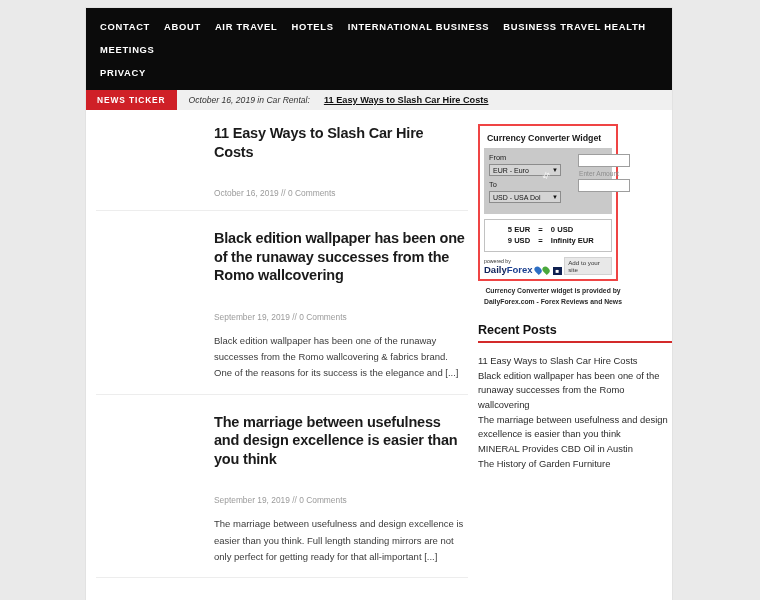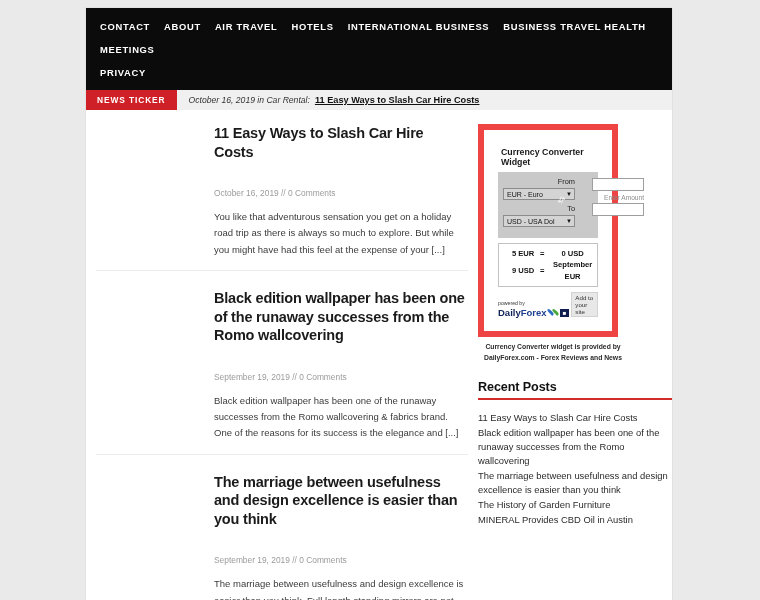--- a/index.html
+++ b/index.html
@@ -98,21 +98,21 @@
   .ticker-badge {
     background: #cf2027;
     color: #ffffff;
     font-size: 8.4px; font-weight: bold;
     letter-spacing: 0.9px;
     display: flex; align-items: center;
     padding: 0 11px;
   }
   .ticker-body {
     display: flex; align-items: center;
-    gap: 5px;
+    gap: 14px;
     padding-left: 12px;
     background: #f0f0f0;
     flex: 1;
   }
   .ticker-meta {
     font-size: 8.6px; font-style: italic; color: #333;
   }
   .ticker-title {
     font-size: 9.2px; font-weight: bold; color: #111;
   }
@@ -161,34 +161,33 @@
     border: 1px solid #cfcfcf;
     background: #fff;
     font-size: 8px; color: #777;
     padding: 0 4px;
     font-family: "Liberation Sans", sans-serif;
   }
 
   
   .cc {
     width: 140px;
-    border: 6px solid #ef4444;
+    border: 2px solid #ef4444;
     background: #ffffff;
-    padding: 14px;
+    padding: 4px;
   }
   .cc-title {
     font-size: 8.8px; font-weight: bold; color: #1a1a1a;
     padding: 3px 2px 5px 3px;
   }
   .cc-form {
     background: #c9c9c9;
     padding: 5px 5px 7px 5px;
     display: flex; gap: 17px;
     position: relative;
-    text-align: right;
   }
   .cc-left { width: 74px; }
   .cc-label { font-size: 7.4px; color: #1c1c1c; margin-bottom: 2px; }
   .cc-select {
     width: 72px; height: 12px;
     border: 1px solid #8c8c8c;
     background: #d4d4d4;
     font-size: 7px; color: #111;
     display: flex; align-items: center; justify-content: space-between;
     padding: 0 2px 0 3px;
@@ -218,21 +217,21 @@
     margin-top: 5px;
     padding: 4px 2px;
   }
   .cc-rate-row {
     display: flex; align-items: center;
     font-size: 7.6px; font-weight: bold; color: #111;
     line-height: 1.5;
   }
   .cc-rate-a { width: 46px; text-align: right; }
   .cc-rate-eq { width: 22px; text-align: center; }
-  .cc-rate-b { width: 62px; text-align: center; }
+  .cc-rate-b { width: 62px; text-align: left; }
   .cc-footer {
     display: flex; align-items: flex-end;
     margin-top: 5px; gap: 2px;
   }
   .cc-powered { font-size: 5.2px; color: #333; line-height: 1; margin-bottom: 1px; }
   .cc-dfx { font-size: 9.5px; font-weight: bold; line-height: 1; }
   .cc-dfx .d1 { color: #10245c; }
   .cc-dfx .d2 { color: #1b3f8f; }
   .cc-leaf-b, .cc-leaf-g {
     display: inline-block; width: 7px; height: 8px;
@@ -303,21 +302,20 @@
   <div class="content">
 
     <main class="col-main">
 
       <article class="post">
         <div class="post-inner">
           <h2>
             <a href="#" style="color:inherit;text-decoration:none">11 Easy Ways to Slash Car Hire Costs</a>
           </h2>
           <div class="post-meta">October 16, 2019 // 0 Comments</div>
-          <p class="post-excerpt">You like that adventurous sensation you get on a holiday road trip as there is always so much to explore. But while you might have had this feel at the expense of your [...]</p>
         </div>
       </article>
 
       <article class="post">
         <div class="post-inner">
           <h2>
             <a href="#" style="color:inherit;text-decoration:none">Black edition wallpaper has been one of the runaway successes from the Romo wallcovering</a>
           </h2>
           <div class="post-meta">September 19, 2019 // 0 Comments</div>
           <p class="post-excerpt">Black edition wallpaper has been one of the runaway successes from the Romo wallcovering &amp; fabrics brand.  One of the reasons for its success is the elegance and [...]</p>
@@ -370,21 +368,21 @@
 
           <div class="cc-rates">
             <div class="cc-rate-row">
               <span class="cc-rate-a">5 EUR</span>
               <span class="cc-rate-eq">=</span>
               <span class="cc-rate-b">0 USD</span>
             </div>
             <div class="cc-rate-row">
               <span class="cc-rate-a">9 USD</span>
               <span class="cc-rate-eq">=</span>
-              <span class="cc-rate-b">September EUR</span>
+              <span class="cc-rate-b">Infinity EUR</span>
             </div>
           </div>
 
           <div class="cc-footer">
             <div>
               <div class="cc-powered">powered by</div>
               <div class="cc-dfx"><span class="d1">Daily</span><span class="d2">Forex</span></div>
             </div>
             <span class="cc-leaf-b"></span>
             <span class="cc-leaf-g"></span>
@@ -402,23 +400,23 @@
           <li>
               <a href="#">11 Easy Ways to Slash Car Hire Costs</a>
             </li>
           <li>
               <a href="#">Black edition wallpaper has been one of the runaway successes from the Romo wallcovering</a>
             </li>
           <li>
               <a href="#">The marriage between usefulness and design excellence is easier than you think</a>
             </li>
           <li>
-              <a href="#">The History of Garden Furniture</a>
+              <a href="#">MINERAL Provides CBD Oil in Austin</a>
             </li>
           <li>
-              <a href="#">MINERAL Provides CBD Oil in Austin</a>
+              <a href="#">The History of Garden Furniture</a>
             </li>
         </ul>
       </section>
 
     </aside>
   </div>
 </div>
 
 </body></html>

